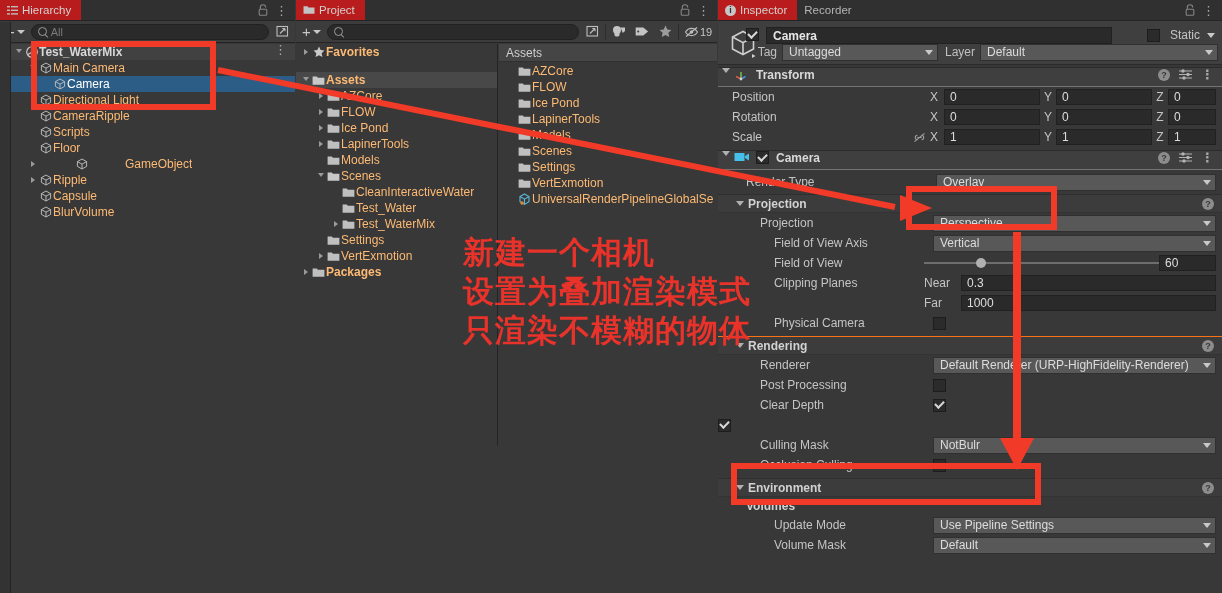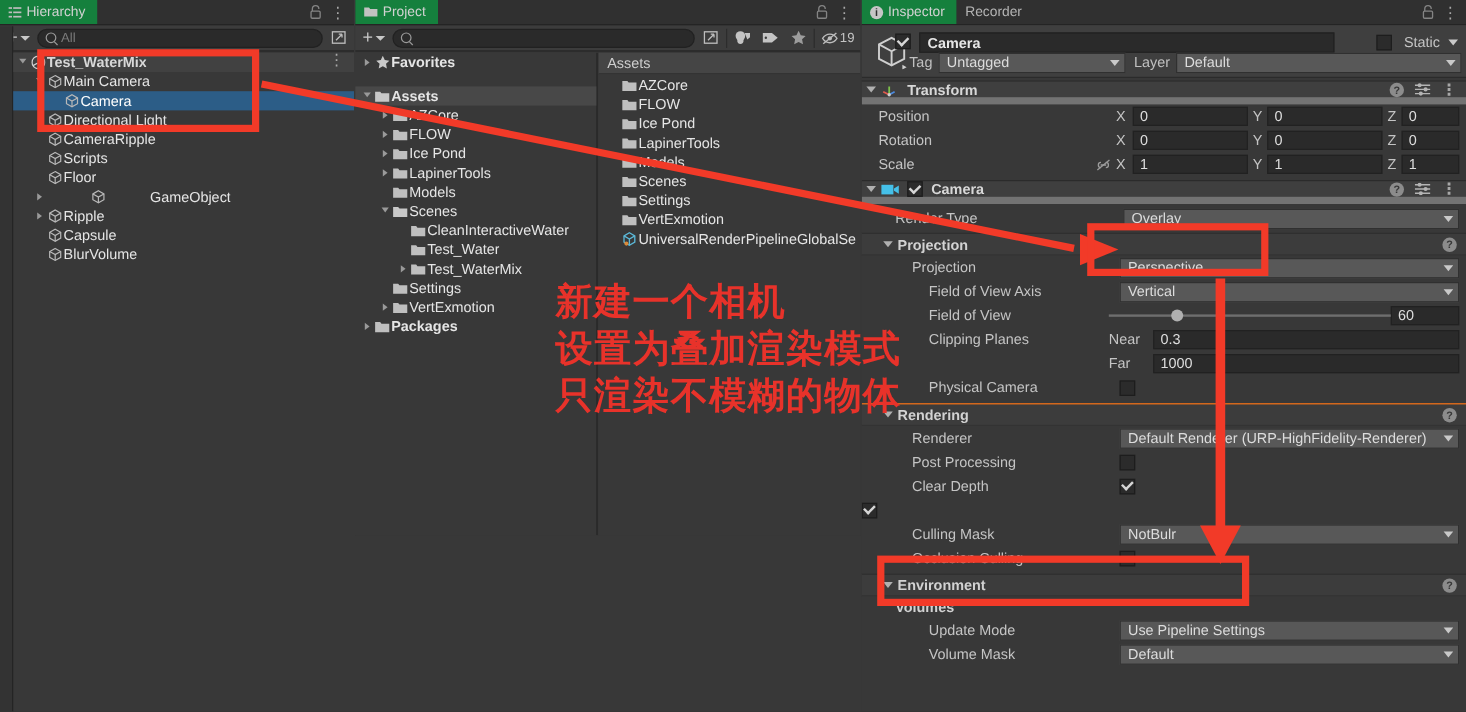--- a/index.html
+++ b/index.html
@@ -18,21 +18,21 @@
   .tabbar {
     height: 21px; background:#303030;
     display:flex; align-items:stretch; position:relative;
     border-bottom:1px solid #242424;
   }
   .tab {
     display:flex; align-items:center; gap:4px;
     padding:0 10px 0 7px; font-size:11.5px; color:#b4b4b4;
     background:transparent;
   }
-  .tab.active { background:#15803d; color:#d2d2d2; }
+  .tab.active { background:#b91c1c; color:#d2d2d2; }
   .tabbar .spacer { flex:1; }
   .tabicons { display:flex; align-items:center; gap:7px; padding-right:7px; }
   .lockico { width:10px; height:12px; opacity:.7; }
   .kebab { letter-spacing:0; font-size:13px; color:#a8a8a8; line-height:1; }
 
   .toolbar {
     height:22px; background:#3c3c3c; display:flex; align-items:center;
     gap:3px; padding:0 3px; border-bottom:1px solid #242424;
   }
   .tb-plus { display:flex; align-items:center; gap:2px; padding:0 3px; color:#c8c8c8; }
@@ -41,21 +41,21 @@
   .searchbox {
     flex:1; height:16px; background:#2a2a2a; border:1px solid #212121;
     border-radius:8px; display:flex; align-items:center; gap:4px; padding:0 6px;
     color:#7a7a7a; font-size:11px;
   }
   .magn { width:9px;height:9px;border:1.3px solid #9a9a9a;border-radius:50%;position:relative;flex:none; }
   .magn:after{content:"";position:absolute;width:1.3px;height:4px;background:#9a9a9a;right:-2px;bottom:-3px;transform:rotate(-45deg);}
   .tb-ico { width:20px;height:17px; display:flex;align-items:center;justify-content:center;color:#bdbdbd; }
 
   
-  .row { height:16px; display:flex; align-items:center; font-size:12px; color:#e5e5e5; white-space:nowrap; }
+  .row { height:16px; display:flex; align-items:center; font-size:12px; color:#fdba74; white-space:nowrap; }
   .row.sel { background:#2c5d87; color:#fff; }
   .row.scene { background:#414141; font-weight:bold; color:#d8d8d8; }
   .tri { width:11px; flex:none; display:flex; align-items:center; justify-content:center; }
   .tri i { width:0;height:0;border-left:4px solid #9a9a9a;border-top:3.5px solid transparent;border-bottom:3.5px solid transparent;display:block; }
   .tri.open i { border-left:3.5px solid transparent;border-right:3.5px solid transparent;border-top:4px solid #9a9a9a; }
   .goicon { width:15px; flex:none; display:flex; align-items:center; justify-content:center; }
   .lbl { overflow:hidden; text-overflow:ellipsis; }
 
   
   .proj-left { position:absolute; left:0; top:0; bottom:0; width:202px; background:#383838; border-right:1px solid #242424; }
@@ -79,21 +79,21 @@
   .dropArrow { width:0;height:0;border-left:4px solid transparent;border-right:4px solid transparent;border-top:5px solid #c9c9c9; }
 
   .taglayer { position:absolute; left:0; right:0; top:22px; height:18px; display:flex; align-items:center; font-size:12px; }
   .fld-lbl { color:#c0c0c0; }
   .ddl {
     background:#585858; border:1px solid #303030; height:17px;
     display:flex; align-items:center; padding:0 4px 0 6px; color:#dcdcdc; font-size:12px;
   }
   .ddl .val { flex:1; overflow:hidden; white-space:nowrap; }
 
-  .comp-head { height:20px; background:#3f3f3f; border-top:1px solid #2b2b2b; border-bottom:6px solid #737373; display:flex; align-items:center; font-size:12px; font-weight:bold; color:#d8d8d8; }
+  .comp-head { height:20px; background:#3f3f3f; border-top:1px solid #2b2b2b; border-bottom:1px solid #737373; display:flex; align-items:flex-start; font-size:12px; font-weight:bold; color:#d8d8d8; }
   .comp-head .tri2 { width:16px; display:flex;align-items:center;justify-content:center; }
   .comp-head .tri2 i { width:0;height:0;border-left:4px solid transparent;border-right:4px solid transparent;border-top:5px solid #b0b0b0;display:block; }
   .headicons { margin-left:auto; display:flex; align-items:center; gap:9px; padding-right:8px; }
   .qmark { width:12px;height:12px;border-radius:50%;background:#8c8c8c;color:#383838;font-size:9px;font-weight:bold;display:flex;align-items:center;justify-content:center; }
 
   .prow { height:20px; display:flex; align-items:center; font-size:12px; color:#c4c4c4; }
   .numfield { background:#2a2a2a; border:1px solid #212121; height:16px; display:flex; align-items:center; padding-left:5px; color:#dedede; font-size:12px; }
   .sectitle { font-weight:bold; color:#d2d2d2; }
   .grouprow { height:19px; display:flex; align-items:center; font-size:12px; }
 

